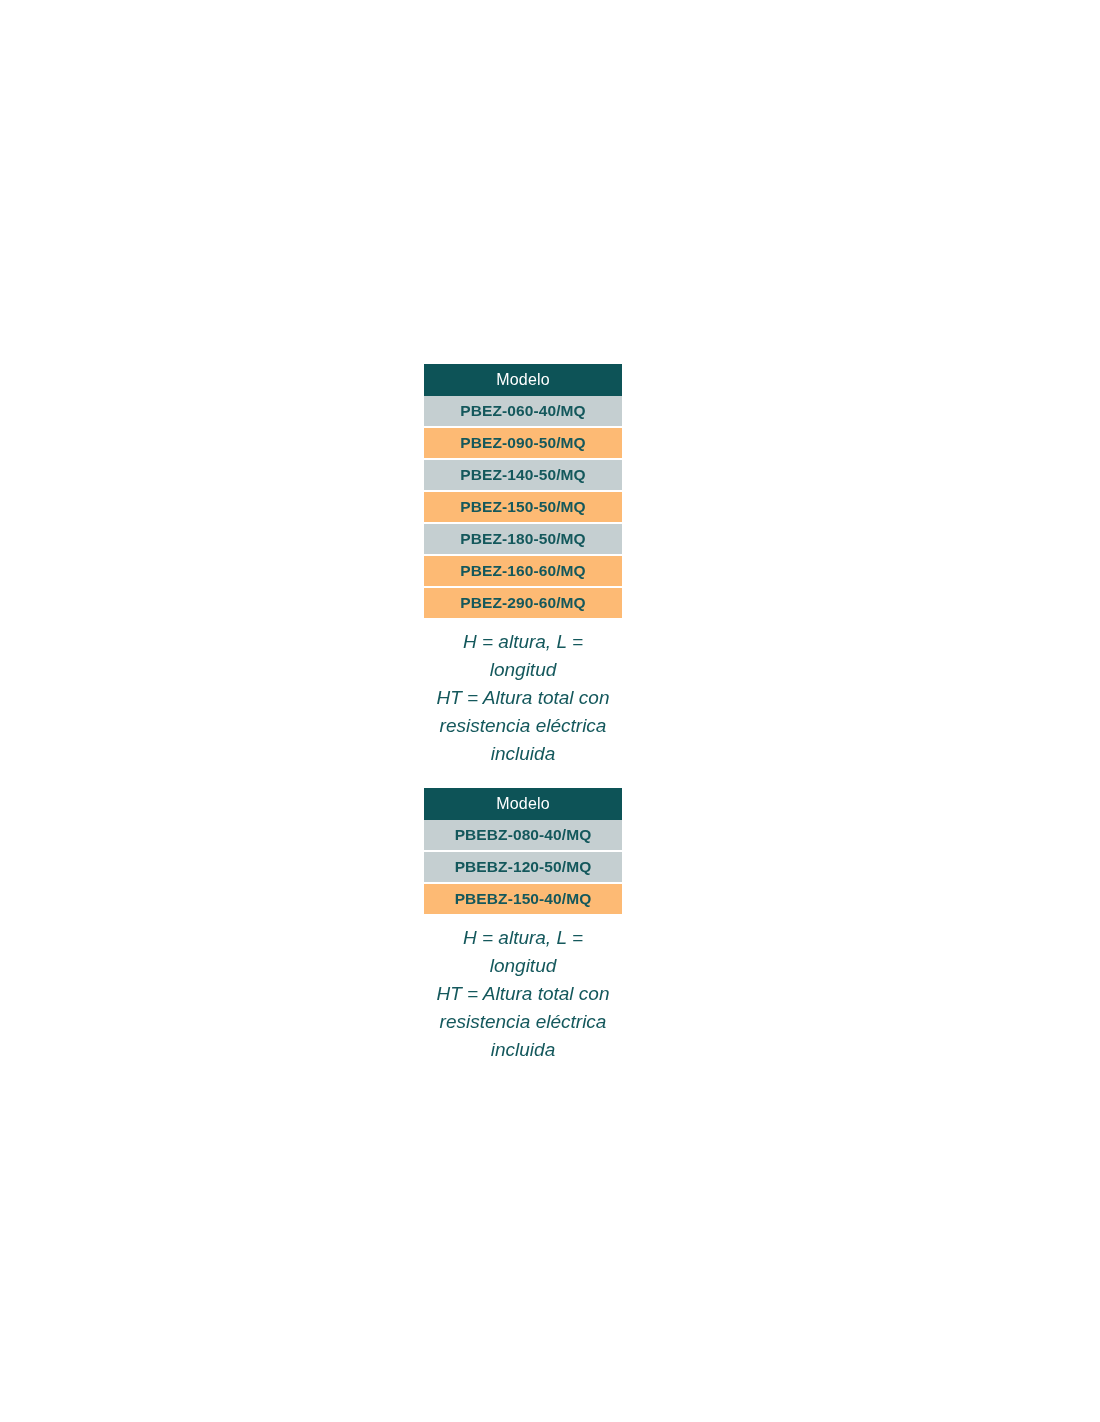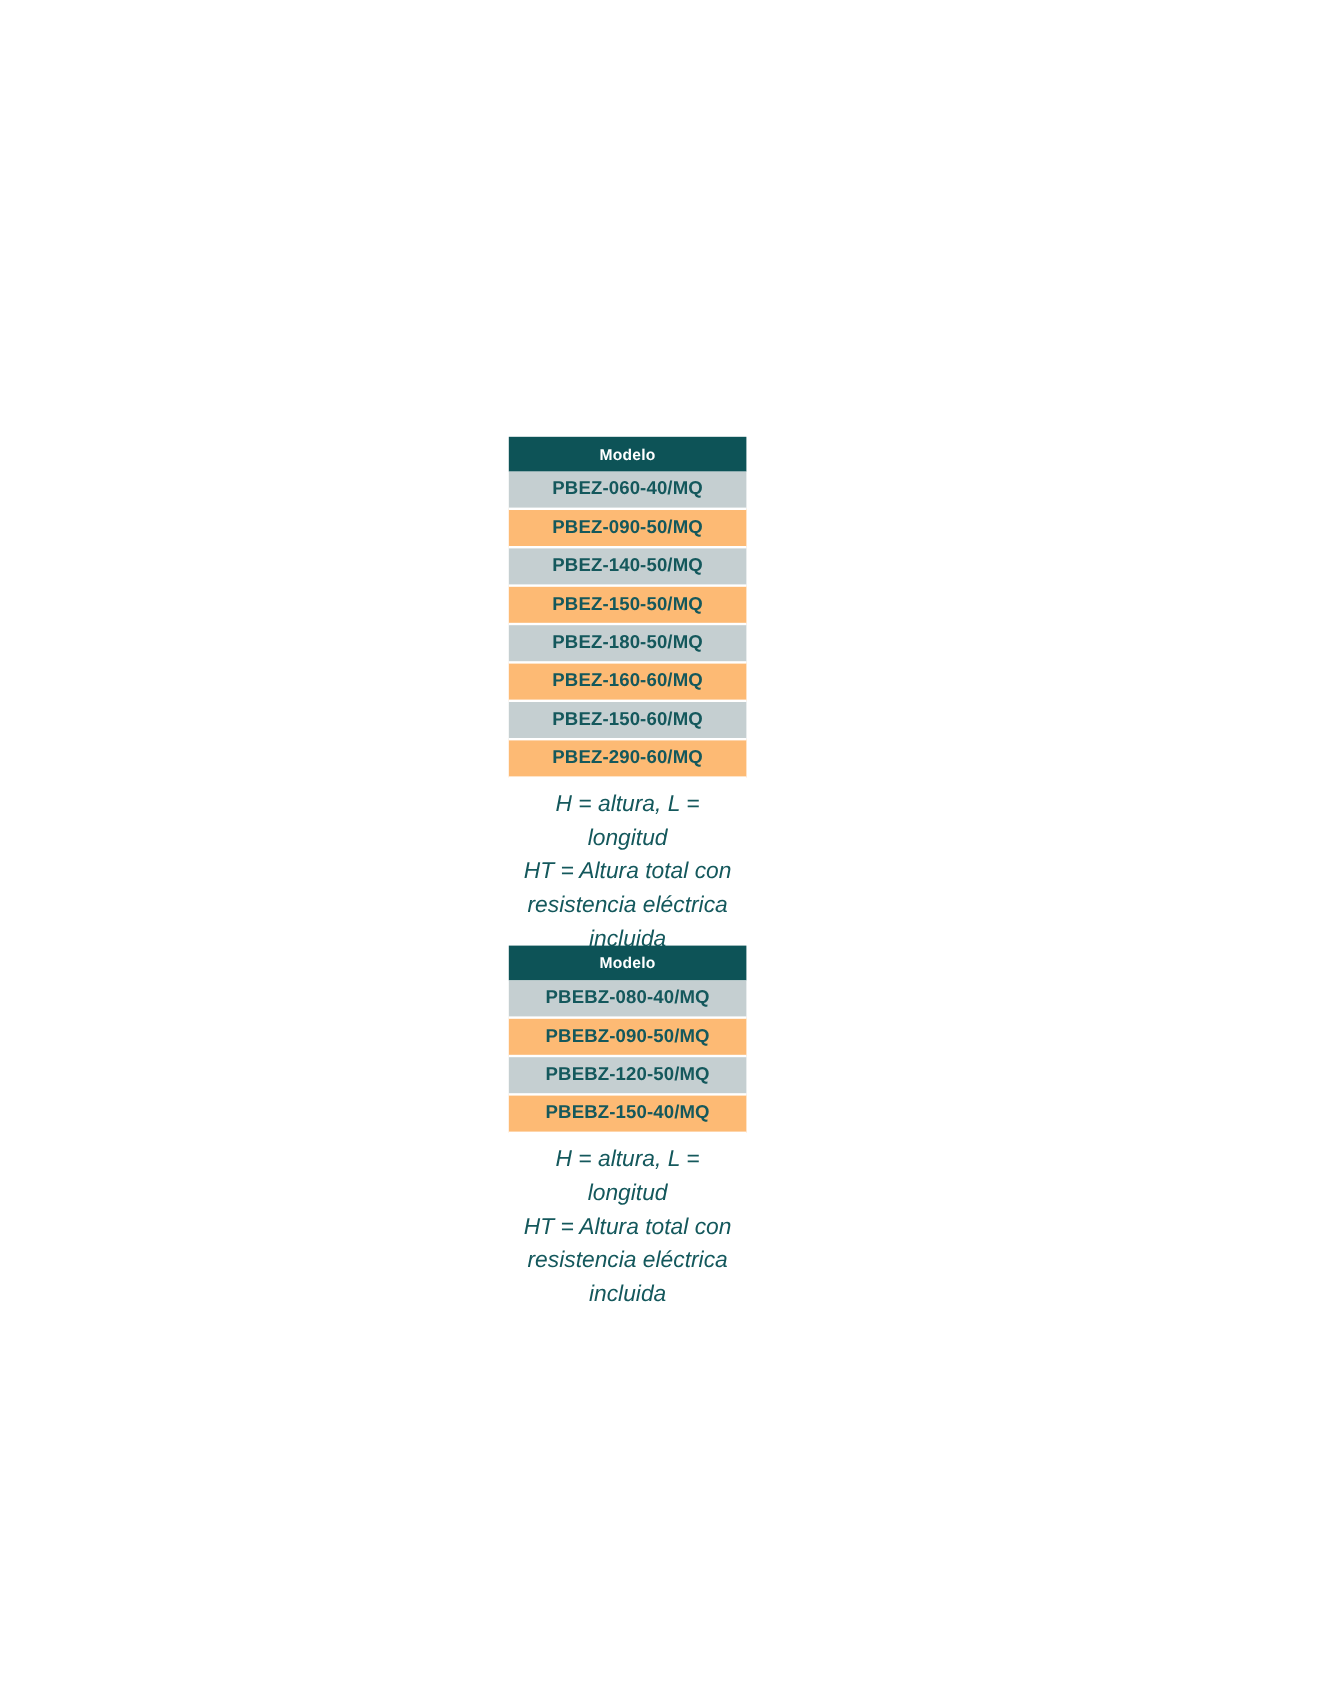--- a/index.html
+++ b/index.html
@@ -32,22 +32,22 @@
   #block-2 { left: 424px; top: 788px; }
 
   table.model-table {
     border-collapse: collapse;
     width: 198px;
     table-layout: fixed;
   }
   table.model-table th {
     background: #0d5357;
     color: #ffffff;
-    font-size: 13px;
-    font-weight: bold;
+    font-size: 16px;
+    font-weight: normal;
     text-align: center;
     padding: 7px 4px 7px 4px;
     letter-spacing: 0.2px;
     border: none;
   }
   table.model-table td {
     color: #14585c;
     font-size: 15.5px;
     font-weight: bold;
     text-align: center;
@@ -93,23 +93,20 @@
         </tr>
         <tr class="row-b">
           <td>PBEZ-150-50/MQ</td>
         </tr>
         <tr class="row-a">
           <td>PBEZ-180-50/MQ</td>
         </tr>
         <tr class="row-b">
           <td>PBEZ-160-60/MQ</td>
         </tr>
-        <tr class="row-a">
-          <td>PBEZ-150-60/MQ</td>
-        </tr>
         <tr class="row-b">
           <td>PBEZ-290-60/MQ</td>
         </tr>
       </tbody>
     </table>
     <div class="note">
       <span>H = altura, L =</span>
       <span>longitud</span>
       <span>HT = Altura total con</span>
       <span>resistencia eléctrica</span>
@@ -121,23 +118,20 @@
     <table class="model-table">
       <thead>
         <tr>
           <th>Modelo</th>
         </tr>
       </thead>
       <tbody>
         <tr class="row-a">
           <td>PBEBZ-080-40/MQ</td>
         </tr>
-        <tr class="row-b">
-          <td>PBEBZ-090-50/MQ</td>
-        </tr>
         <tr class="row-a">
           <td>PBEBZ-120-50/MQ</td>
         </tr>
         <tr class="row-b">
           <td>PBEBZ-150-40/MQ</td>
         </tr>
       </tbody>
     </table>
     <div class="note">
       <span>H = altura, L =</span>

